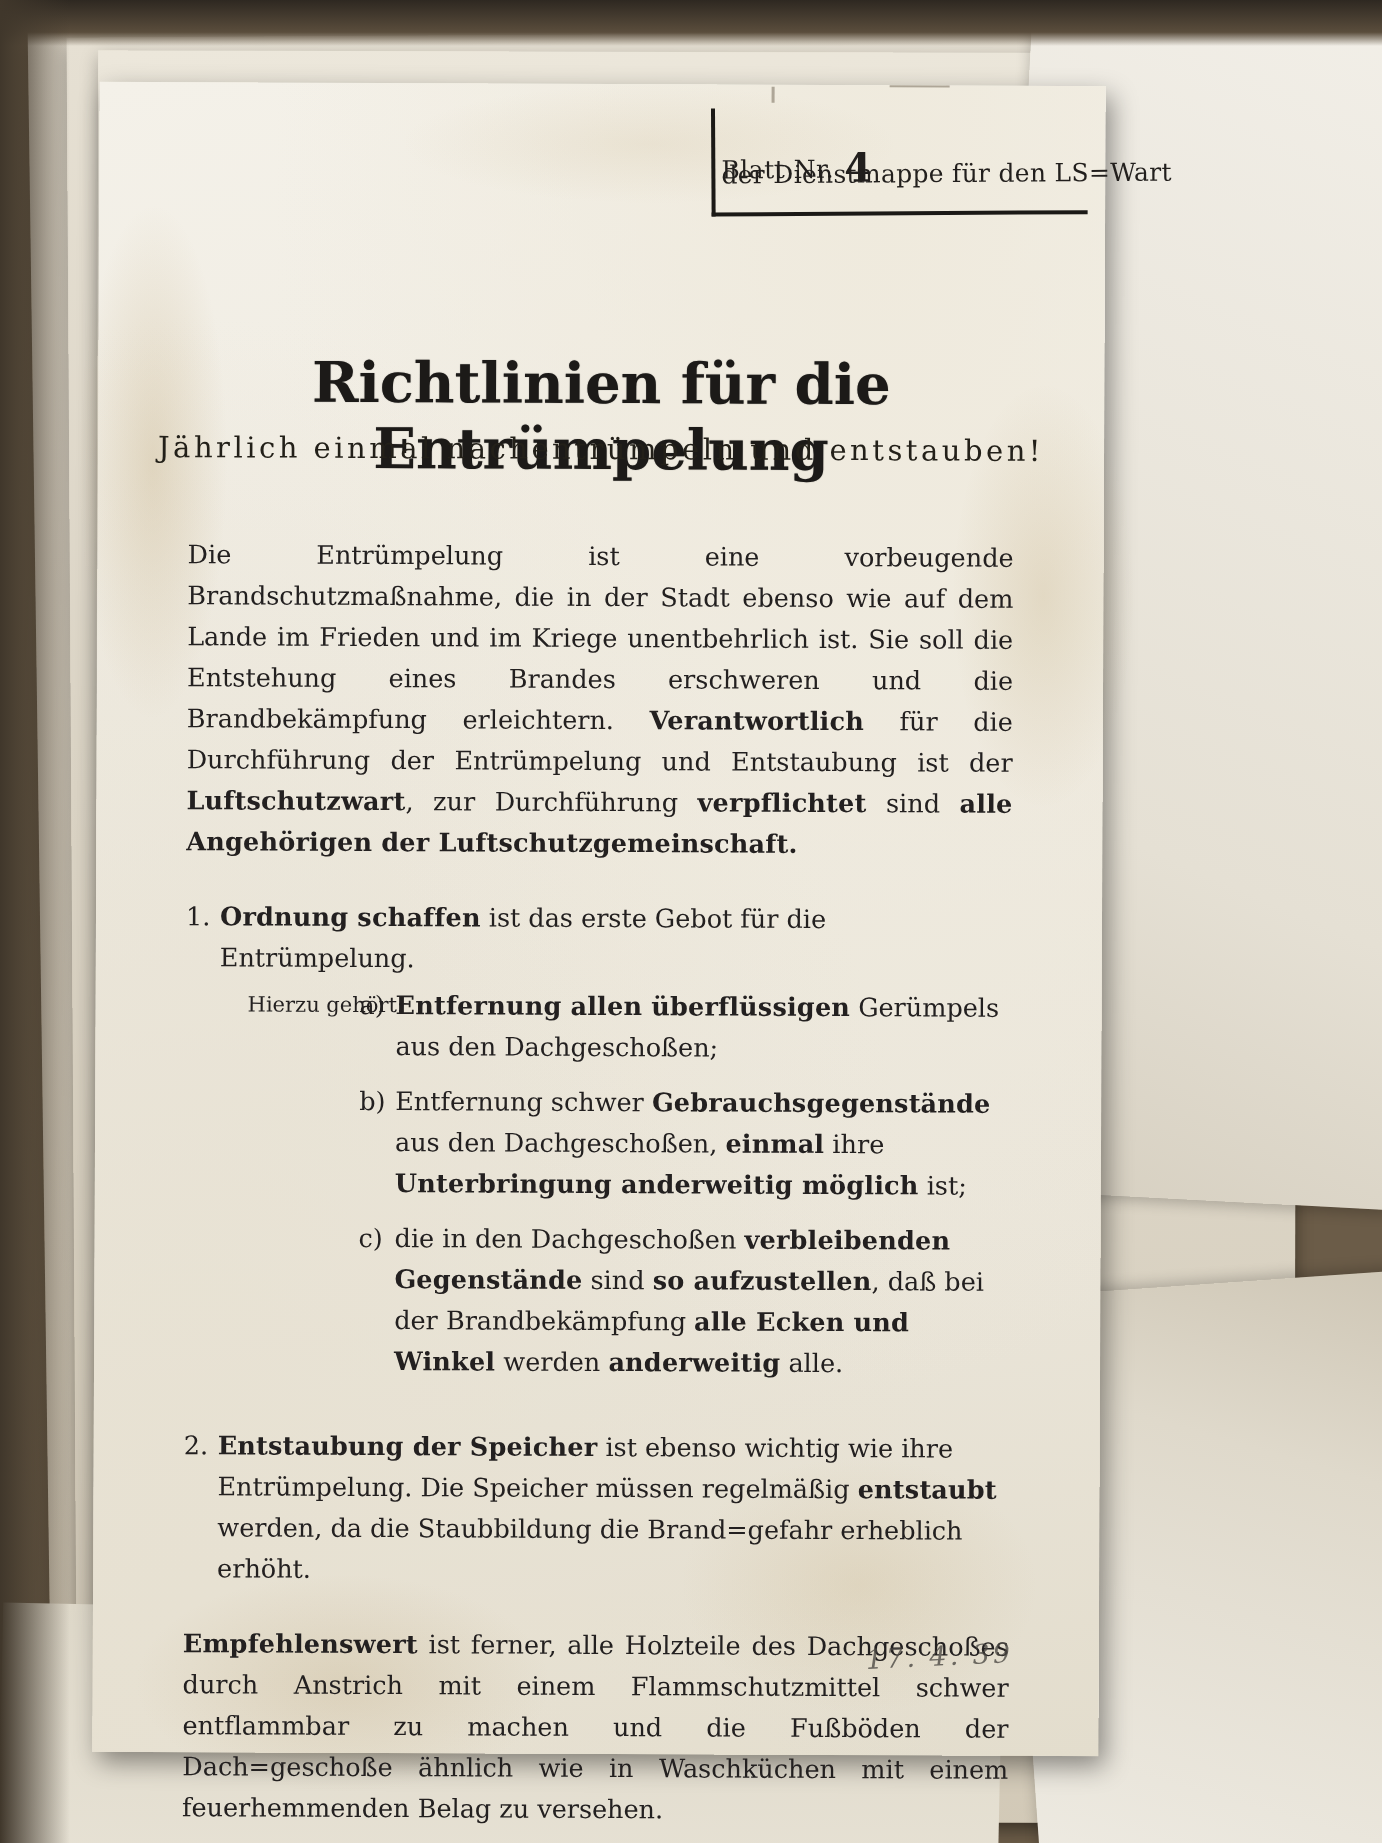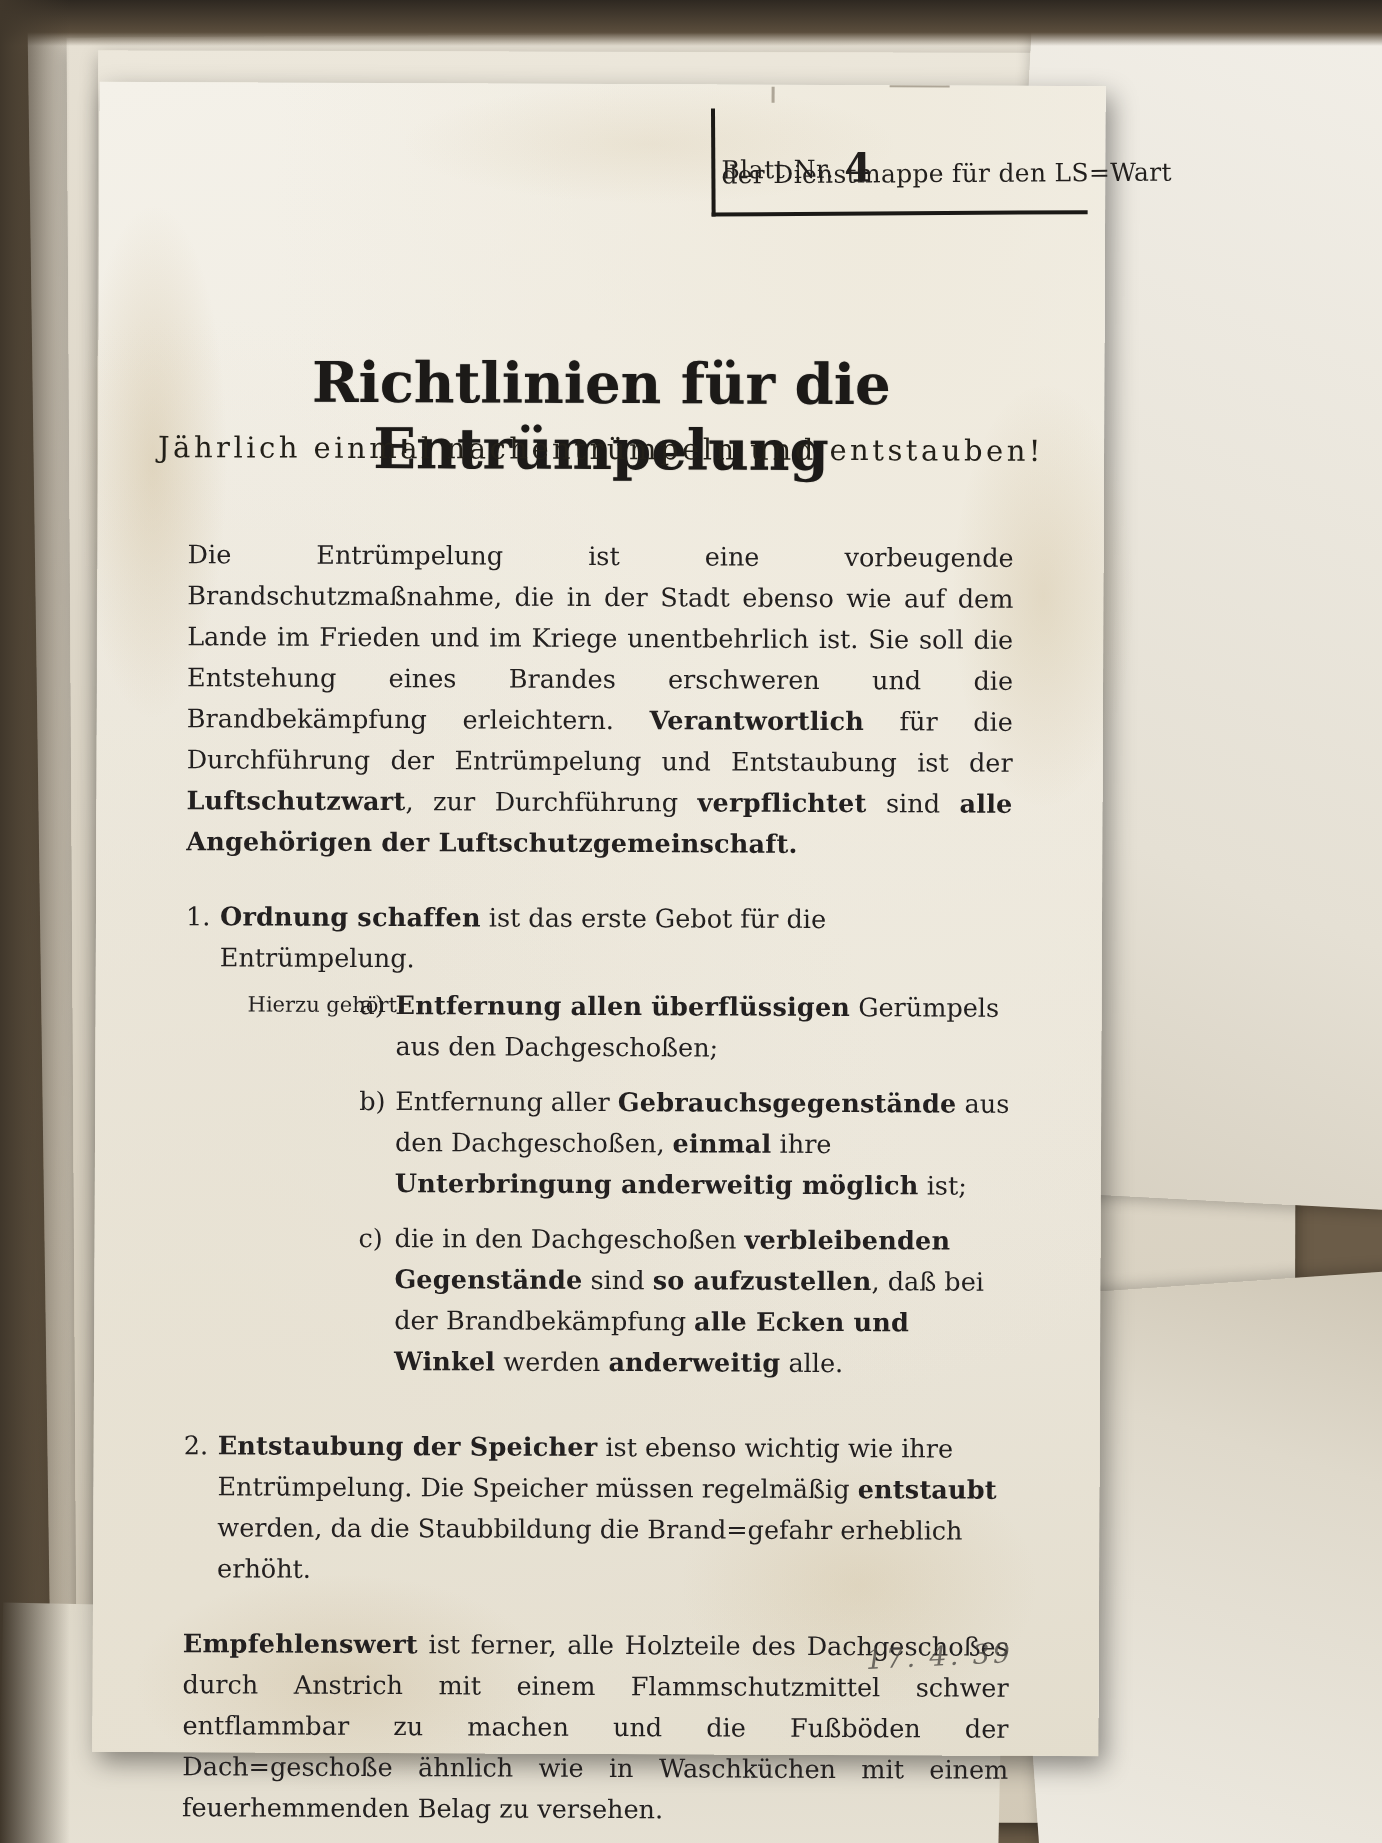--- a/index.html
+++ b/index.html
@@ -291,21 +291,21 @@
         <li>
           <span class="num">1.</span><b class="bold">Ordnung schaffen</b><span> ist das erste Gebot für die Entrümpelung.</span>
 
           <ul class="sublist">
 
             <li>
               <span class="sub-lead">Hierzu gehört:</span><span class="sub-marker">a)</span><b class="bold">Entfernung allen überflüssigen</b><span> Gerümpels aus den Dachgeschoßen;</span>
             </li>
 
             <li>
-              <span class="sub-marker">b)</span><span>Entfernung aller </span><b class="bold">Gebrauchsgegenstände</b><span> aus den Dachgeschoßen, </span><b class="bold">einmal</b><span> ihre </span><b class="bold">Unterbringung anderweitig möglich</b><span> ist;</span>
+              <span class="sub-marker">b)</span><span>Entfernung schwer </span><b class="bold">Gebrauchsgegenstände</b><span> aus den Dachgeschoßen, </span><b class="bold">einmal</b><span> ihre </span><b class="bold">Unterbringung anderweitig möglich</b><span> ist;</span>
             </li>
 
             <li>
               <span class="sub-marker">c)</span><span>die in den Dachgeschoßen </span><b class="bold">verbleibenden Gegenstände</b><span> sind </span><b class="bold">so aufzustellen</b><span>, daß bei der Brandbekämpfung </span><b class="bold">alle Ecken und Winkel</b><span> werden </span><b class="bold">anderweitig</b><span> alle.</span>
             </li>
 
           </ul>
         </li>
 
         <li class="li-spacer"></li>

